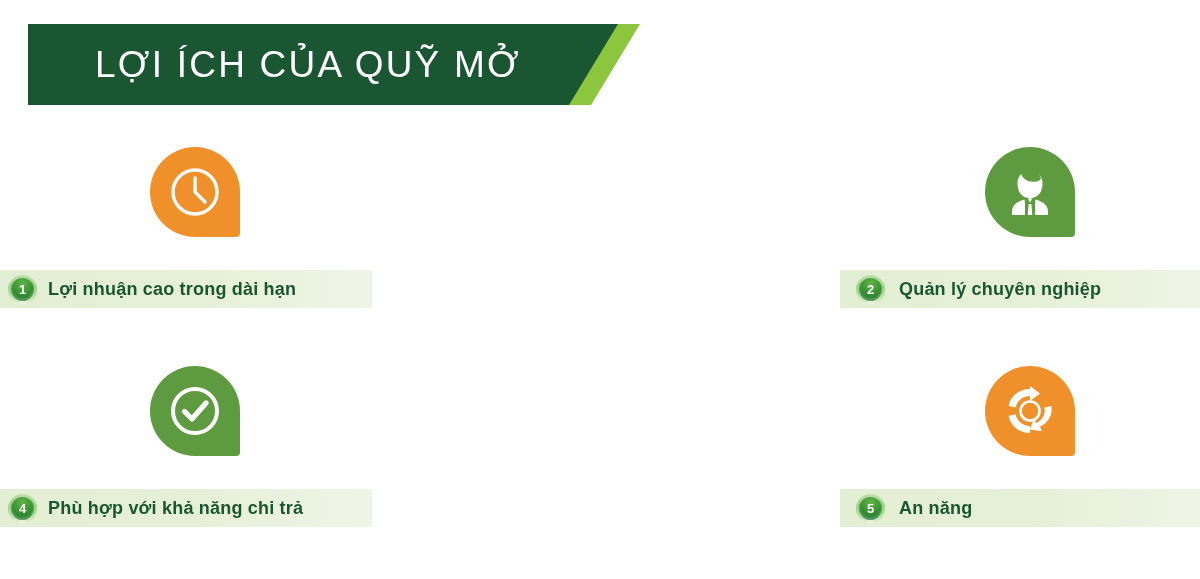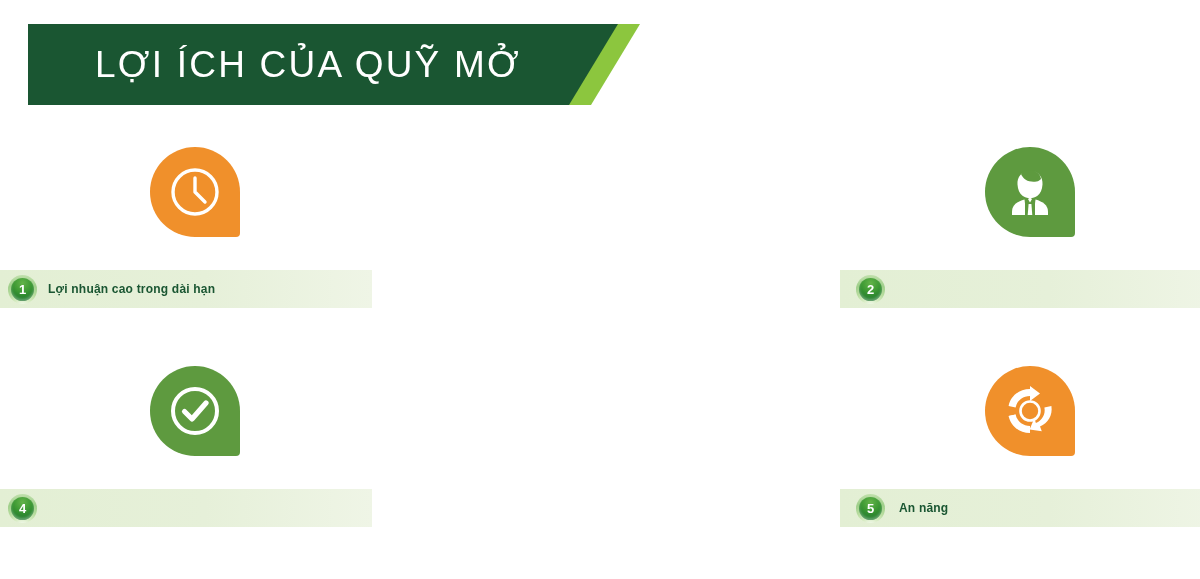--- a/index.html
+++ b/index.html
@@ -149,21 +149,21 @@
     align-items: center;
     justify-content: center;
     line-height: 1;
     box-shadow: inset 0 -2px 3px rgba(255,255,255,0.35);
   }
   .bar-b .badge { margin-left: 16px; }
 
   .label-text {
     margin-left: 11px;
     color: #1A5632;
-    font-size: 12px;
+    font-size: 18px;
     font-weight: bold;
     white-space: nowrap;
     letter-spacing: 0.2px;
   }
   .bar-b .label-text { margin-left: 14px; }
 </style>
 </head>
 <body>
 
 <div class="banner">
@@ -203,20 +203,21 @@
             <path d="M31.5 34.5 L31 38.5 L31 50 L44 50 L44 46.5 C44 40.5 39 36.5 31.5 34.5 Z" fill="#ffffff"></path>
             <path d="M24 34 L26 37.5 L28 34 L26 32.5 Z" fill="#ffffff"></path>
             <path d="M24.6 39 L27.4 39 L28.3 50 L23.7 50 Z" fill="#ffffff"></path>
           </svg>
         </div>
       </div>
       <div class="label-bar bar-b">
         <div class="badge">
           <div class="badge-inner">2</div>
         </div>
+        <div class="label-text">Quản lý chuyên nghiệp</div>
       </div>
     </div>
 
     <div class="cell cell-c">
       <div class="pin-wrap">
         
       </div>
 
     </div>
   </div>
@@ -229,20 +230,21 @@
           <svg width="56" height="56" viewBox="0 0 56 56" aria-hidden="true">
             <circle cx="28" cy="28" r="22" fill="none" stroke="#ffffff" stroke-width="4"></circle>
             <path d="M17.5 28.5 L25 36 L39 20" fill="none" stroke="#ffffff" stroke-width="5.2" stroke-linecap="round" stroke-linejoin="round"></path>
           </svg>
         </div>
       </div>
       <div class="label-bar bar-a">
         <div class="badge">
           <div class="badge-inner">4</div>
         </div>
+        <div class="label-text">Phù hợp với khả năng chi trả</div>
       </div>
     </div>
 
     <div class="cell cell-b">
       <div class="pin-wrap">
         <div class="pin orange pin-b">
           <svg width="58" height="58" viewBox="0 0 58 58" aria-hidden="true">
             <g fill="#ffffff">
               <path d="M29 7 C18 7 9.5 14.3 7.6 24 L14.6 25.4 C16 18.7 21.8 14 29 14 L29 19 L39 11.5 L29 4 Z"></path>
               <path d="M50.4 24 L43.4 25.4 C44.8 32.1 41.1 38.4 34.9 40.9 L33.3 36.2 L28.6 47.6 L40.8 49.3 L39 44.5 C46.9 41.4 51.9 33.2 50.4 24 Z"></path>

